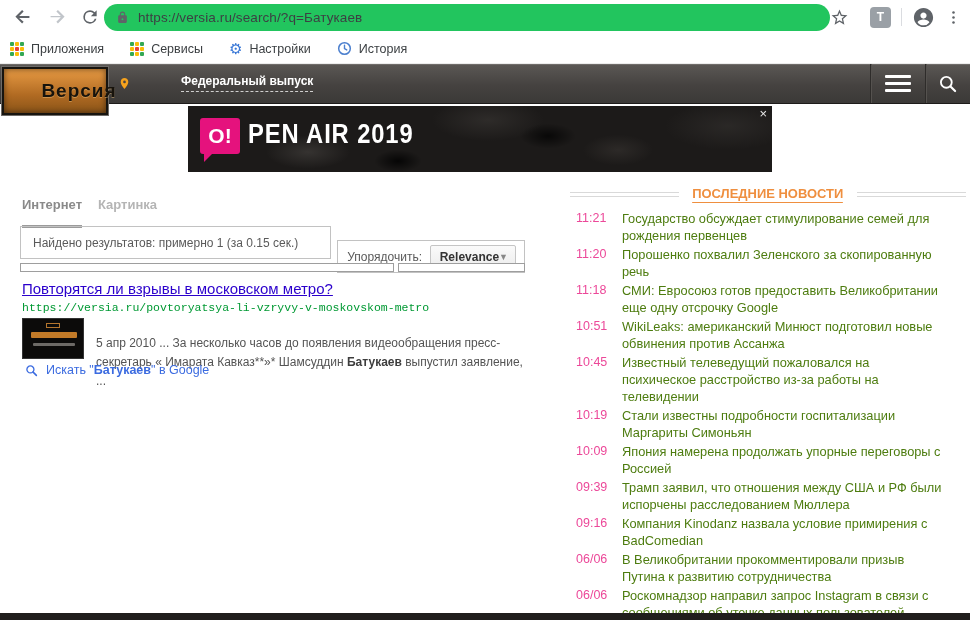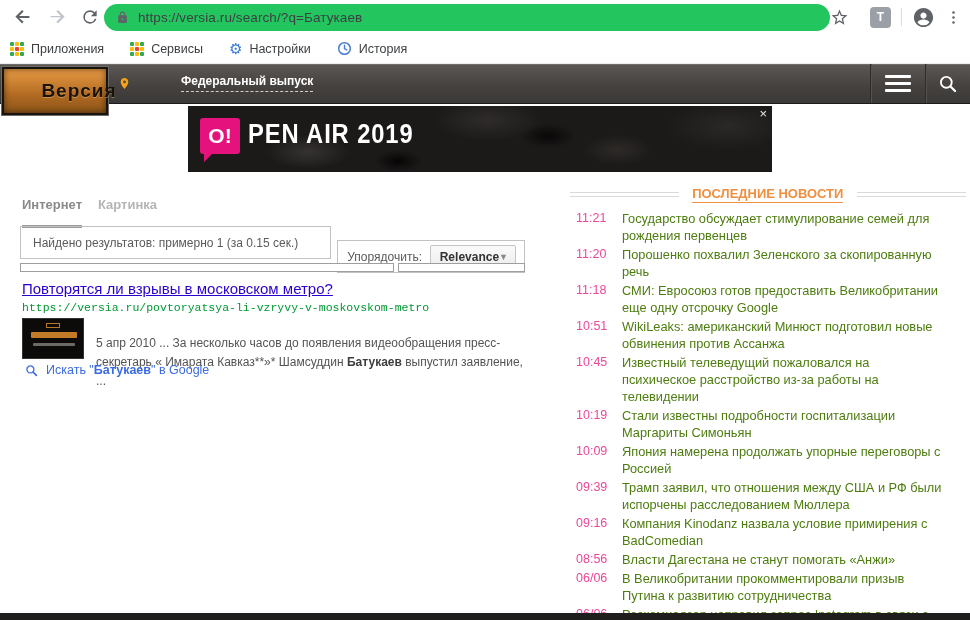--- a/index.html
+++ b/index.html
@@ -295,24 +295,20 @@
     </div>
   <div class="news-row">
       <div class="news-time">09:39</div>
       <div class="news-text">Трамп заявил, что отношения между США и РФ были испорчены расследованием Мюллера</div>
     </div>
   <div class="news-row">
       <div class="news-time">09:16</div>
       <div class="news-text">Компания Kinodanz назвала условие примирения с BadComedian</div>
     </div>
   <div class="news-row">
-      <div class="news-time">08:56</div>
-      <div class="news-text">Власти Дагестана не станут помогать «Анжи»</div>
-    </div>
-  <div class="news-row">
       <div class="news-time">06/06</div>
       <div class="news-text">В Великобритании прокомментировали призыв Путина к развитию сотрудничества</div>
     </div>
   <div class="news-row">
       <div class="news-time">06/06</div>
       <div class="news-text">Роскомнадзор направил запрос Instagram в связи с сообщениями об утечке данных пользователей</div>
     </div>
 
 </div>
 

